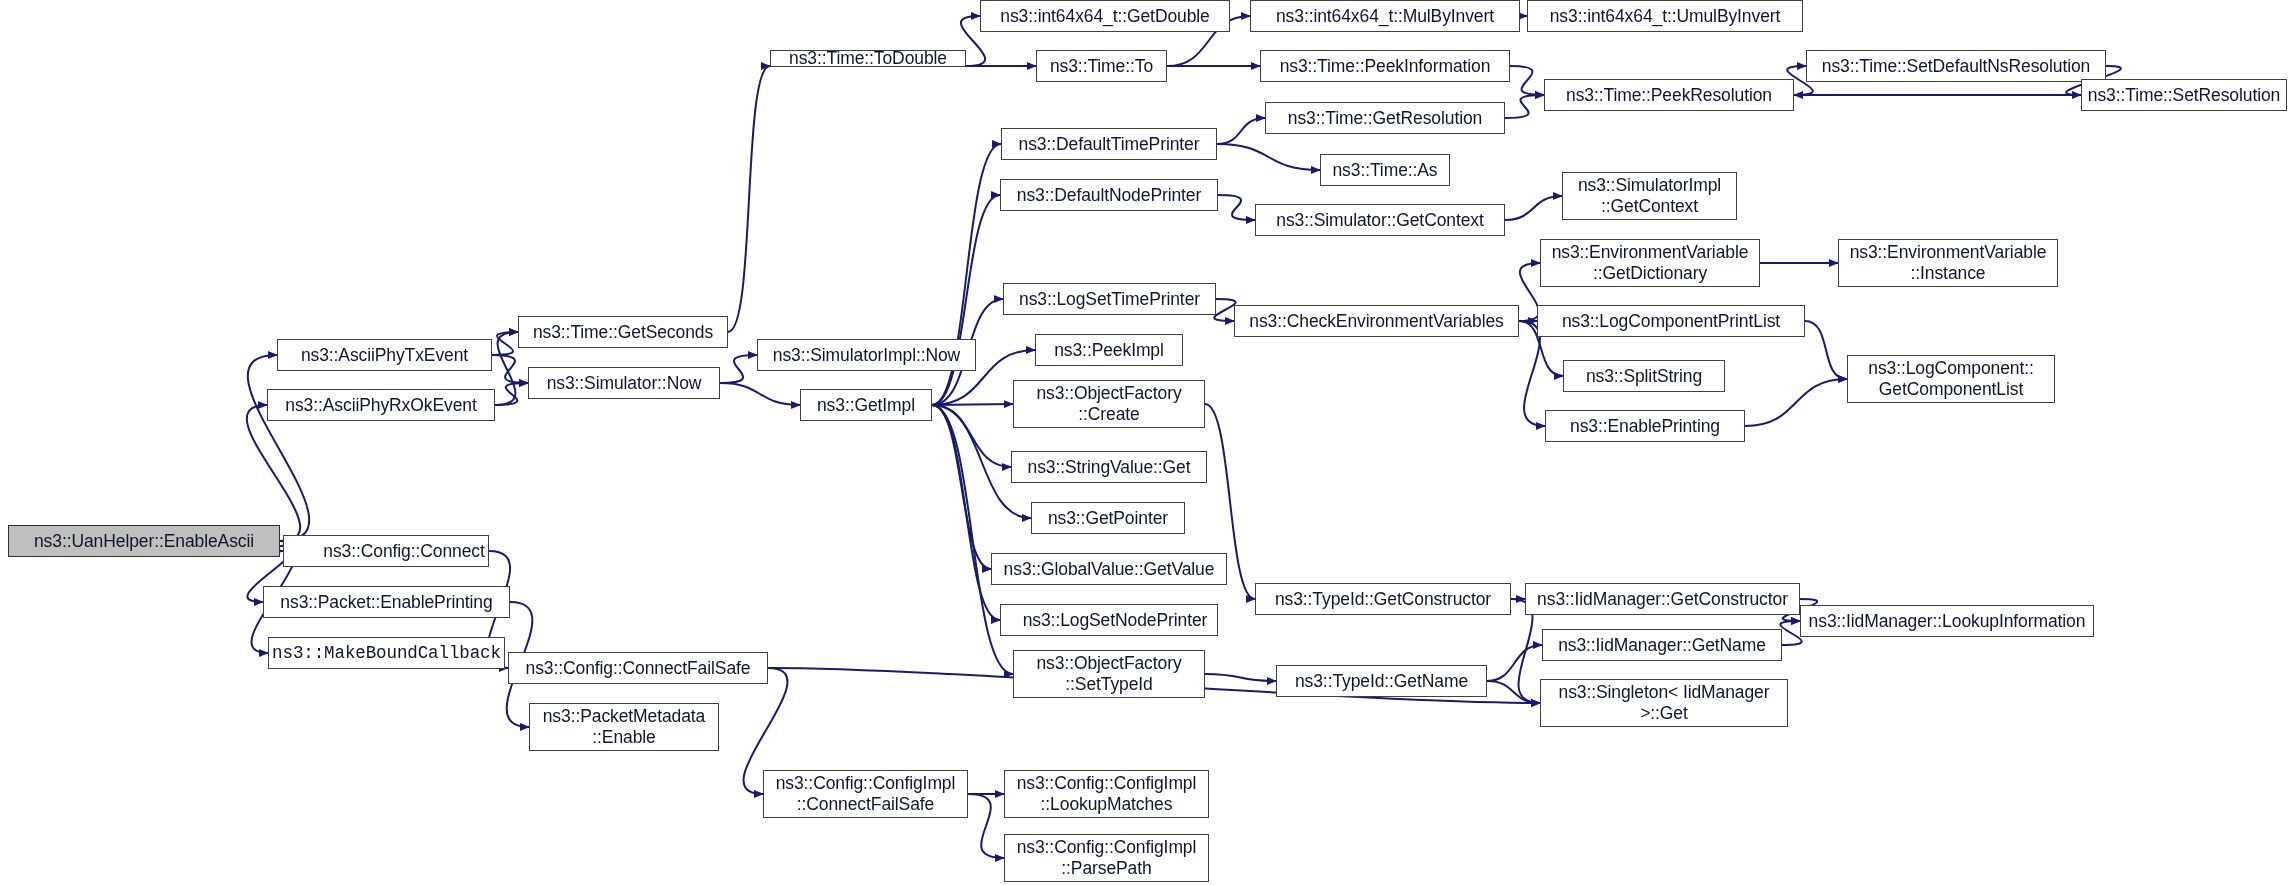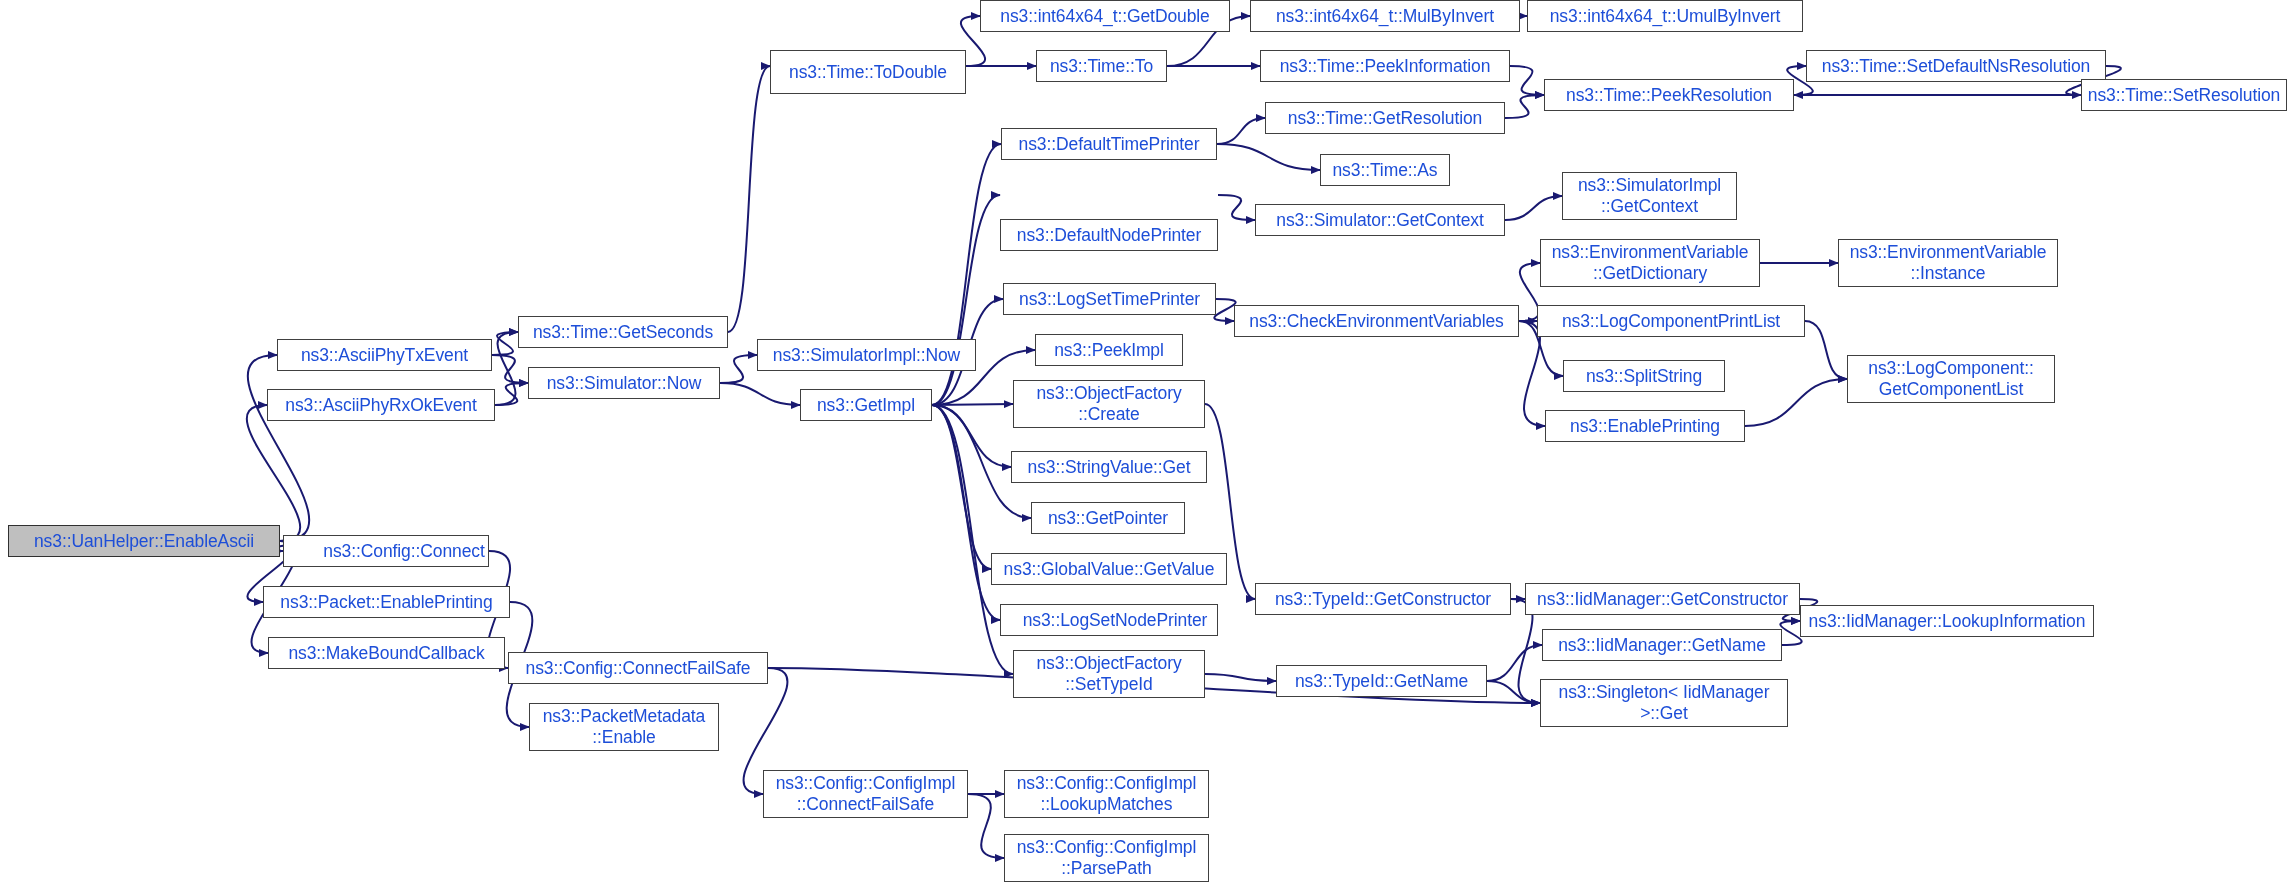--- a/index.html
+++ b/index.html
@@ -21,21 +21,21 @@
     top: 0;
     width: 2293px;
     height: 885px;
     pointer-events: none;
   }
   .node {
     position: absolute;
     box-sizing: border-box;
     border: 1.6px solid #404040;
     background: #ffffff;
-    color: #1d4ed8;
+    color: #0f172a;
     font-size: 17.5px;
     line-height: 1.18;
     display: flex;
     align-items: center;
     justify-content: center;
     text-align: center;
     white-space: pre;
     letter-spacing: -0.1px;
     cursor: pointer;
     z-index: 5;
@@ -115,35 +115,35 @@
         <path d="M2106,66 C2166,66 2021,95 2081,95" fill="none" stroke="#191970" stroke-width="2" marker-end="url(#arrow)"></path>
         <path d="M2081,95 L1794,95" fill="none" stroke="#191970" stroke-width="2" marker-end="url(#arrow)"></path>
       </g>
   </svg>
   <div id="node-layer">
       <div class="node root" style="left: 8px; top: 525px; width: 272px; height: 32px;">ns3::UanHelper::EnableAscii</div>
       <div class="node" style="left: 277px; top: 339px; width: 215px; height: 32px;">ns3::AsciiPhyTxEvent</div>
       <div class="node" style="left: 267px; top: 389px; width: 228px; height: 32px;">ns3::AsciiPhyRxOkEvent</div>
       <div class="node" style="left: 283px; top: 535px; width: 206px; height: 32px; padding-left: 36px;">ns3::Config::Connect</div>
       <div class="node" style="left: 263px; top: 586px; width: 247px; height: 32px;">ns3::Packet::EnablePrinting</div>
-      <div class="node" style="left: 268px; top: 637px; width: 237px; height: 32px;">ns3::MakeBoundCallback</div>
+      <div class="node" style="left: 268px; top: 637px; width: 237px; height: 32px; font-family: Liberation Mono, monospace;">ns3::MakeBoundCallback</div>
       <div class="node" style="left: 518px; top: 316px; width: 210px; height: 32px;">ns3::Time::GetSeconds</div>
       <div class="node" style="left: 528px; top: 367px; width: 192px; height: 32px;">ns3::Simulator::Now</div>
       <div class="node" style="left: 508px; top: 652px; width: 260px; height: 32px; text-align: center;">ns3::Config::ConnectFailSafe</div>
       <div class="node" style="left: 529px; top: 703px; width: 190px; height: 48px;">ns3::PacketMetadata
 ::Enable</div>
-      <div class="node" style="left: 770px; top: 50px; width: 196px; height: 44px;">ns3::Time::ToDouble</div>
+      <div class="node" style="left: 770px; top: 50px; width: 196px; height: 17px;">ns3::Time::ToDouble</div>
       <div class="node" style="left: 757px; top: 339px; width: 219px; height: 32px;">ns3::SimulatorImpl::Now</div>
       <div class="node" style="left: 800px; top: 389px; width: 132px; height: 32px;">ns3::GetImpl</div>
       <div class="node" style="left: 763px; top: 770px; width: 205px; height: 48px;">ns3::Config::ConfigImpl
 ::ConnectFailSafe</div>
       <div class="node" style="left: 980px; top: 0px; width: 250px; height: 32px;">ns3::int64x64_t::GetDouble</div>
       <div class="node" style="left: 1036px; top: 50px; width: 131px; height: 32px;">ns3::Time::To</div>
       <div class="node" style="left: 1001px; top: 128px; width: 216px; height: 32px;">ns3::DefaultTimePrinter</div>
-      <div class="node" style="left: 1000px; top: 179px; width: 218px; height: 32px; margin-top: 40px;">ns3::DefaultNodePrinter</div>
+      <div class="node" style="left: 1000px; top: 179px; width: 218px; height: 32px;">ns3::DefaultNodePrinter</div>
       <div class="node" style="left: 1003px; top: 283px; width: 213px; height: 32px;">ns3::LogSetTimePrinter</div>
       <div class="node" style="left: 1035px; top: 334px; width: 148px; height: 32px;">ns3::PeekImpl</div>
       <div class="node" style="left: 1013px; top: 380px; width: 192px; height: 48px;">ns3::ObjectFactory
 ::Create</div>
       <div class="node" style="left: 1011px; top: 451px; width: 196px; height: 32px;">ns3::StringValue::Get</div>
       <div class="node" style="left: 1031px; top: 502px; width: 154px; height: 32px;">ns3::GetPointer</div>
       <div class="node" style="left: 991px; top: 553px; width: 236px; height: 32px;">ns3::GlobalValue::GetValue</div>
       <div class="node" style="left: 1000px; top: 604px; width: 218px; height: 32px; padding-left: 12px;">ns3::LogSetNodePrinter</div>
       <div class="node" style="left: 1013px; top: 650px; width: 192px; height: 48px;">ns3::ObjectFactory
 ::SetTypeId</div>

